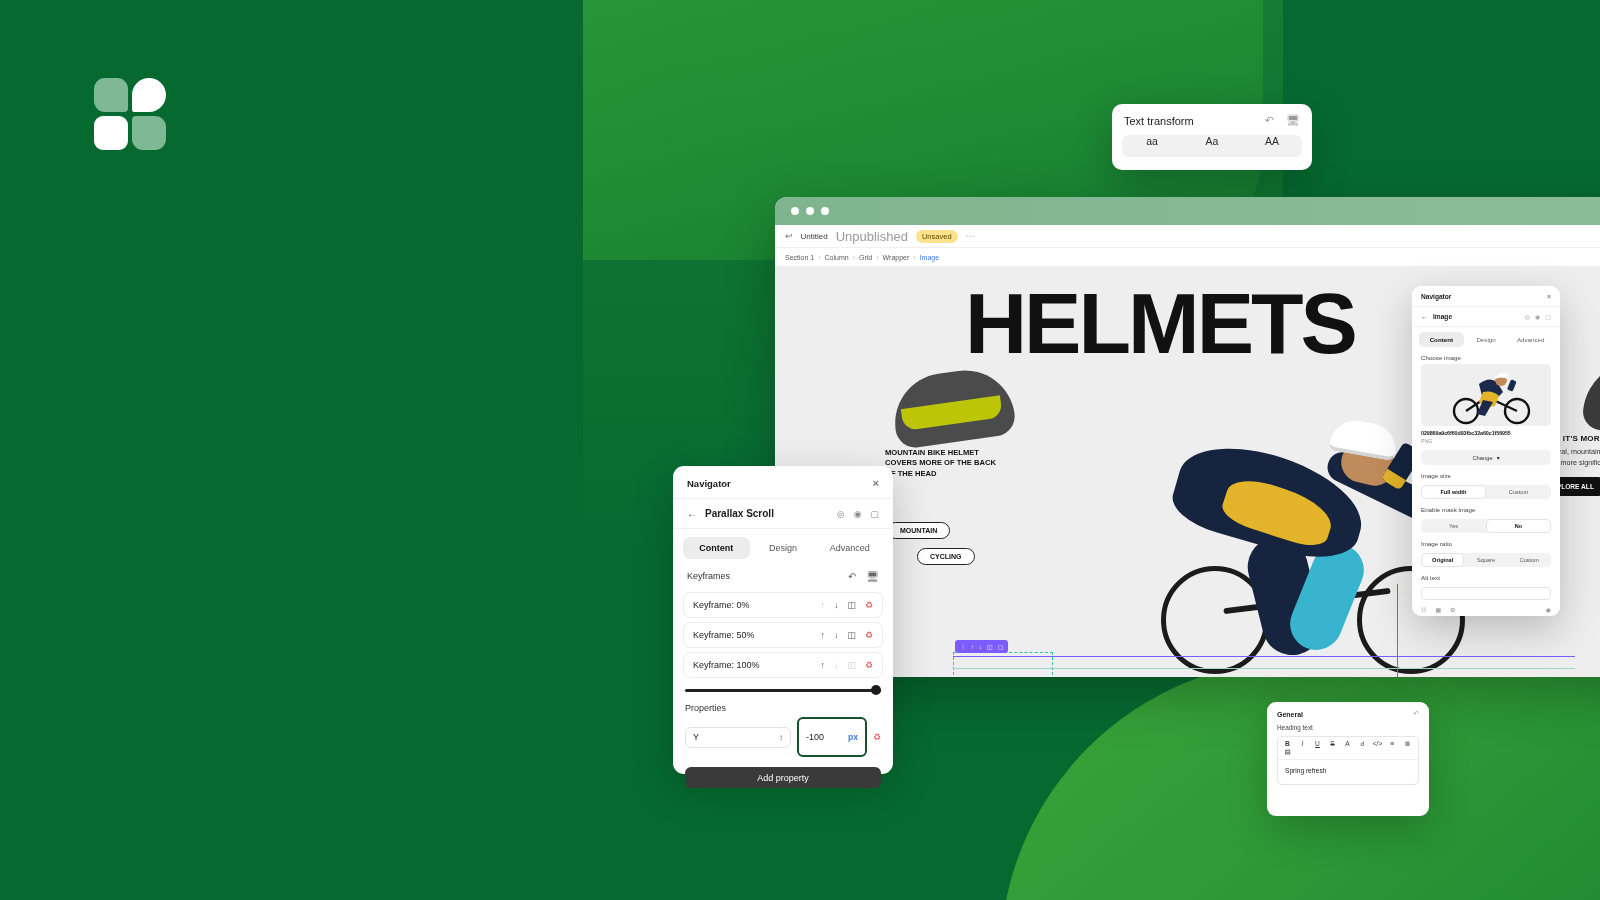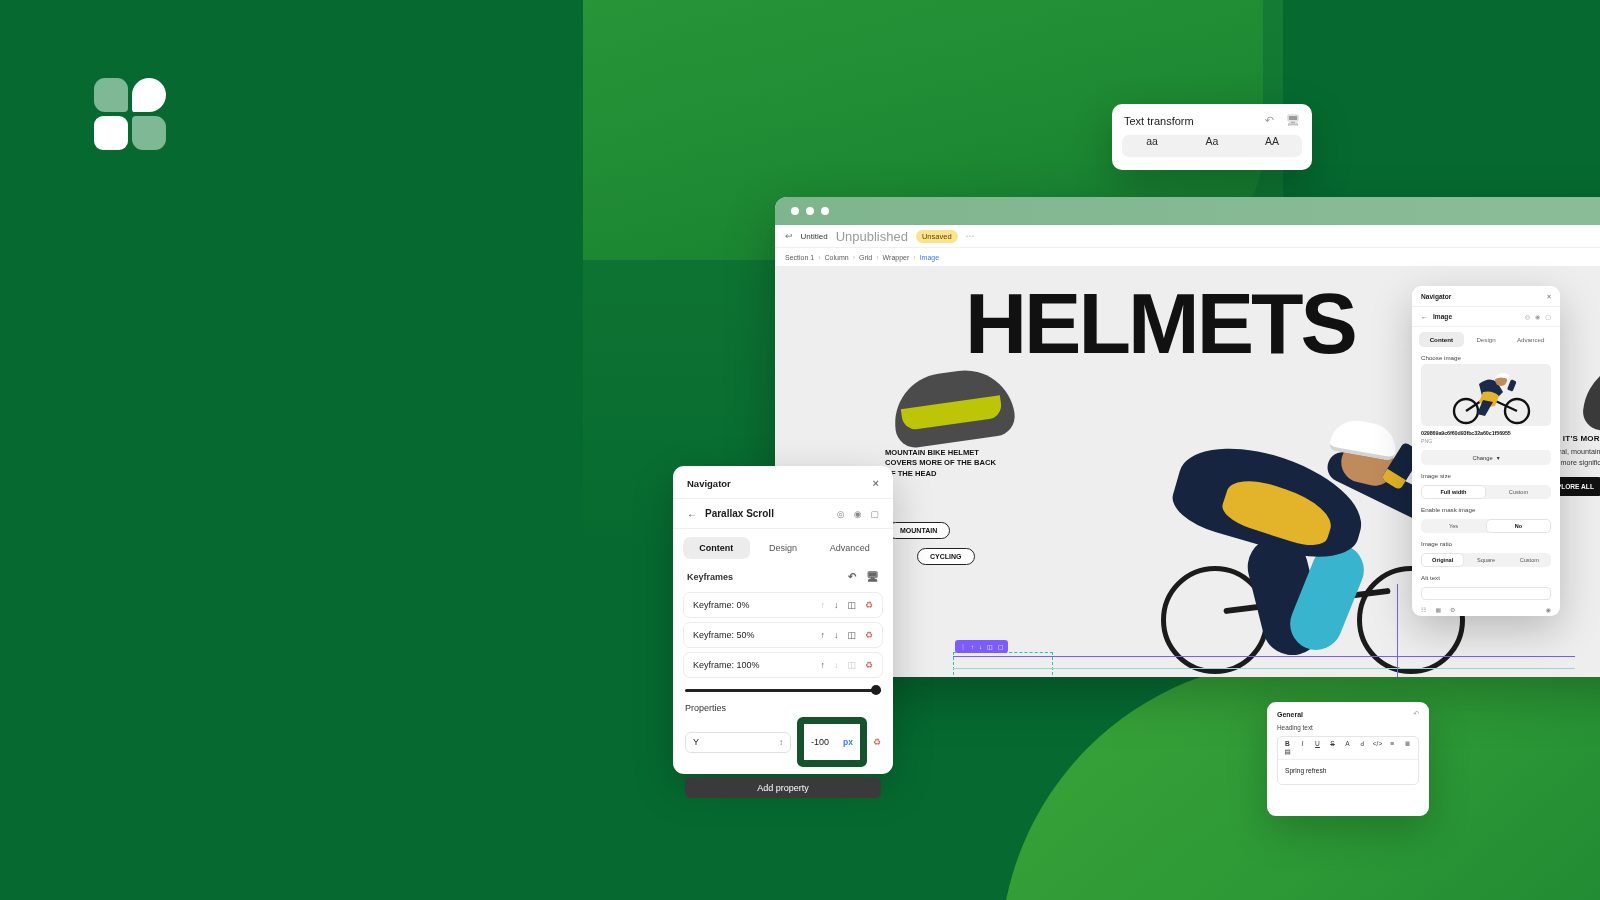--- a/index.html
+++ b/index.html
@@ -230,22 +230,22 @@
   .tabs {
     display:flex; margin:8px 10px 0 10px; background:#fff; border-radius:7px;
     overflow:hidden;
   }
   .tabs div {
     flex:1; text-align:center; font-size:9px; padding:6px 0; color:#555;
     border-radius:7px;
   }
   .tabs div.on { background:#ECECEC; color:#111; font-weight:600; }
   .kf-head {
-    display:flex; align-items:center; padding:12px 14px 6px 14px;
-    font-size:9px; color:#333;font-weight:bold;
+    display:flex; padding:12px 14px 6px 14px;
+    font-size:9px; color:#333;
   }
   .kf-head .sp { margin-left:auto; display:flex; gap:10px; color:#666; font-size:10px; }
   .kf-row {
     margin:4px 10px; border:1px solid #ececec; border-radius:7px;
     height:26px; display:flex; align-items:center; padding:0 9px;
     font-size:9px; color:#1b1b1b;
   }
   .kf-row .acts { margin-left:auto; display:flex; gap:9px; align-items:center; }
   .kf-row .acts span { font-size:9px; color:#5a5a5a; }
   .kf-row .acts .dim { color:#c7c7c7; }
@@ -254,21 +254,21 @@
   .slider .track { position:absolute; left:0; right:0; top:4px; height:2.5px; background:#222; border-radius:2px; }
   .slider .knob { position:absolute; right:0; top:0; width:10px; height:10px; border-radius:50%; background:#1b1b1b; }
   .props-label { padding:8px 12px 4px 12px; font-size:9px; color:#333; }
   .props-row { display:flex; gap:6px; padding:0 12px; align-items:center; }
   .sel-field {
     flex:1; height:21px; border:1px solid #e2e2e2; border-radius:6px;
     display:flex; align-items:center; padding:0 7px; font-size:9px; color:#1b1b1b;
   }
   .sel-field .chev { margin-left:auto; color:#777; font-size:8px; }
   .num-field {
-    width:70px; height:21px; border:7px solid #14532d; border-radius:6px;
+    width:70px; height:21px; border:2px solid #14532d; border-radius:6px;
     display:flex; align-items:center; padding:18px 7px; font-size:9px; color:#1b1b1b;
   }
   .num-field .unit { margin-left:auto; color:#3E7BE8; font-size:8.5px; font-weight:600; }
   .trash-small { color:#E05B5B; font-size:9px; }
   .add-prop {
     margin:10px 12px 0 12px; height:21px; background:#3a3a3a; color:#fff;
     border-radius:6px; display:flex; align-items:center; justify-content:center;
     font-size:9px;
   }
 

